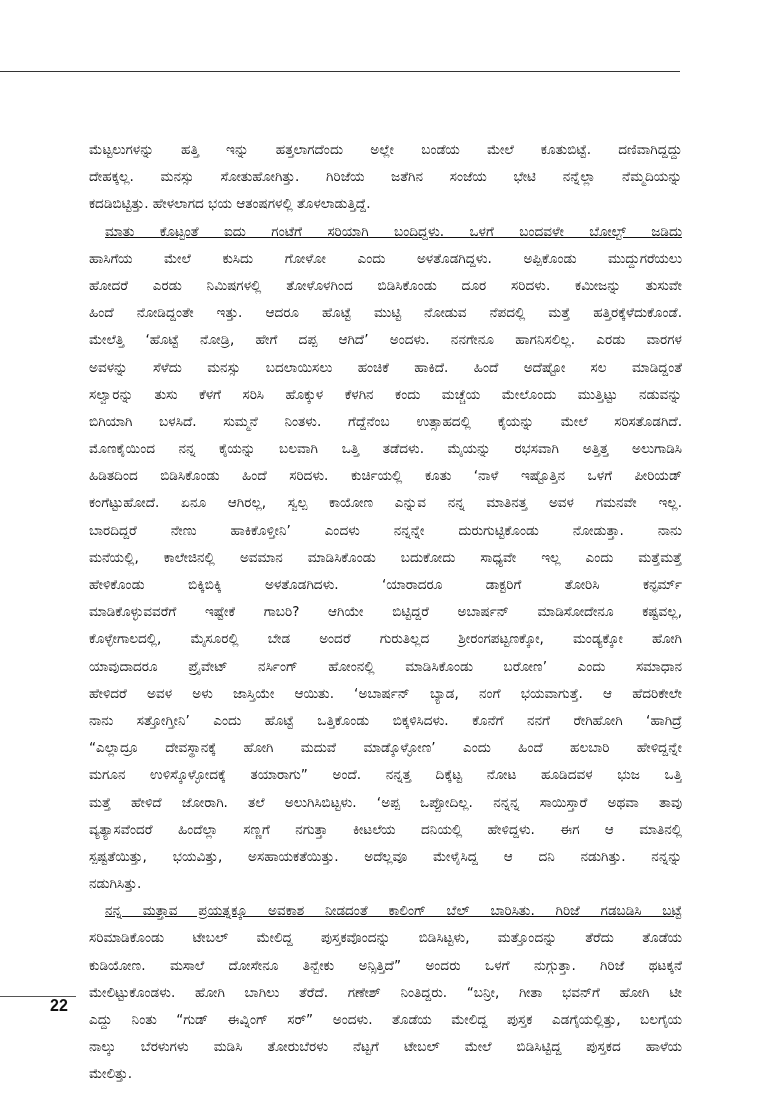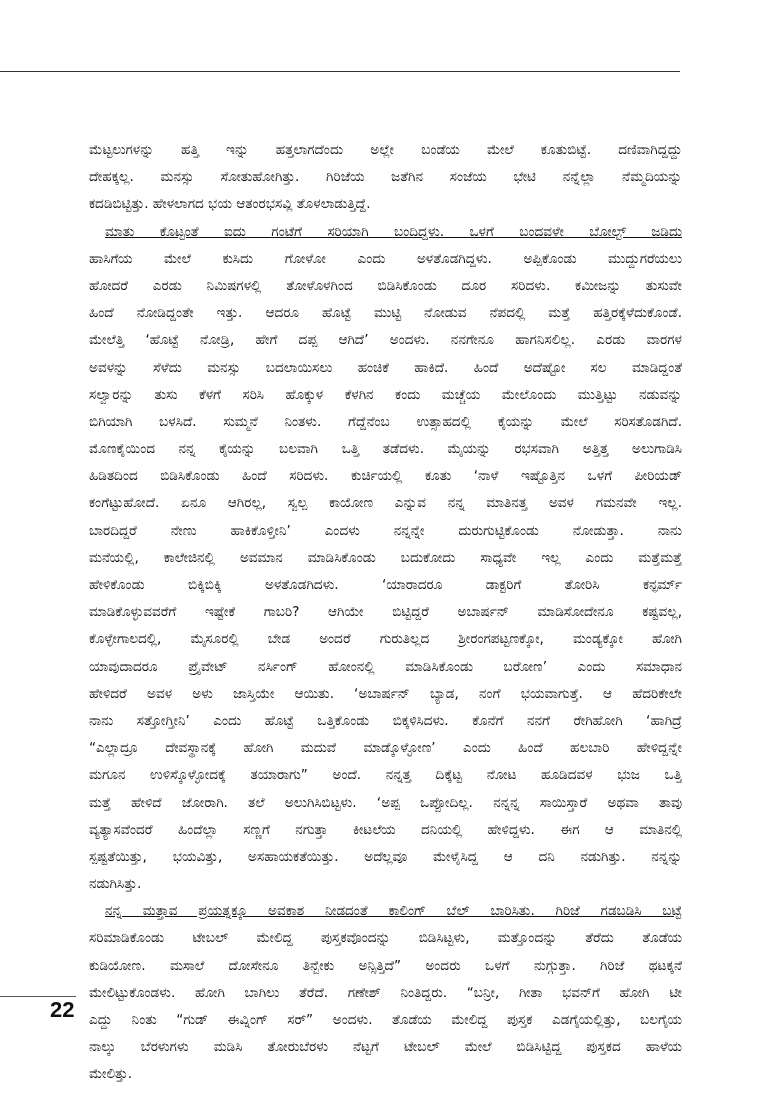--- a/index.html
+++ b/index.html
@@ -3,38 +3,38 @@
 <meta charset="utf-8">
 <style>
   html, body { margin:0; padding:0; background:#ffffff; }
   body { width:767px; height:1093px; position:relative; overflow:hidden;
          font-family:"DejaVu Sans", sans-serif; color:#111; }
   .top-rule { position:absolute; left:0; top:71px; width:680px; height:0;
               border-top:1.3px solid #333; }
   .bottom-rule { position:absolute; left:0; top:996px; width:76px; height:0;
                  border-top:1.3px solid #555; }
   .page-number { position:absolute; left:50px; top:997px; font-family:"Liberation Sans", sans-serif;
-                 font-weight:bold; font-size:22px; color:#111; letter-spacing:0px; }
+                 font-weight:bold; font-size:16px; color:#111; letter-spacing:0px; }
   .body-text { position:absolute; left:89px; top:88px; width:593px;
                font-size:13.6px; line-height:27.2px;margin-top:48px; }
   .line { display:block; white-space:nowrap; text-align:justify; text-align-last:justify;
           height:27.2px; overflow:hidden; }
   .line.last { text-align-last:left; }
   .line.indent { padding-left:16px;text-decoration:underline; }
 </style>
 </head>
 <body>
 
 <div class="top-rule"></div>
 
 <div class="body-text" id="body-text">
     <div>
       <span class="line">ಮೆಟ್ಟಲುಗಳನ್ನು ಹತ್ತಿ ಇನ್ನು ಹತ್ತಲಾಗದೆಂದು ಅಲ್ಲೇ ಬಂಡೆಯ ಮೇಲೆ ಕೂತುಬಿಟ್ಟೆ. ದಣಿವಾಗಿದ್ದದ್ದು</span>
       <span class="line">ದೇಹಕ್ಕಲ್ಲ. ಮನಸ್ಸು ಸೋತುಹೋಗಿತ್ತು. ಗಿರಿಜೆಯ ಜತೆಗಿನ ಸಂಜೆಯ ಭೇಟಿ ನನ್ನೆಲ್ಲಾ ನೆಮ್ಮದಿಯನ್ನು</span>
-      <span class="line last">ಕದಡಿಬಿಟ್ಟಿತ್ತು. ಹೇಳಲಾಗದ ಭಯ ಆತಂರಭಸವ್ಲಿ ತೊಳಲಾಡುತ್ತಿದ್ದೆ.</span>
+      <span class="line last">ಕದಡಿಬಿಟ್ಟಿತ್ತು. ಹೇಳಲಾಗದ ಭಯ ಆತಂಷಗಳಲ್ಲಿ ತೊಳಲಾಡುತ್ತಿದ್ದೆ.</span>
     </div>
     <div>
       <span class="line indent">ಮಾತು ಕೊಟ್ಟಂತೆ ಐದು ಗಂಟೆಗೆ ಸರಿಯಾಗಿ ಬಂದಿದ್ದಳು. ಒಳಗೆ ಬಂದವಳೇ ಬೋಲ್ಟ್ ಜಡಿದು</span>
       <span class="line">ಹಾಸಿಗೆಯ ಮೇಲೆ ಕುಸಿದು ಗೋಳೋ ಎಂದು ಅಳತೊಡಗಿದ್ದಳು. ಅಪ್ಪಿಕೊಂಡು ಮುದ್ದುಗರೆಯಲು</span>
       <span class="line">ಹೋದರೆ ಎರಡು ನಿಮಿಷಗಳಲ್ಲಿ ತೋಳೊಳಗಿಂದ ಬಿಡಿಸಿಕೊಂಡು ದೂರ ಸರಿದಳು. ಕಮೀಜನ್ನು ತುಸುವೇ</span>
       <span class="line">ಹಿಂದೆ ನೋಡಿದ್ದಂತೇ ಇತ್ತು. ಆದರೂ ಹೊಟ್ಟೆ ಮುಟ್ಟಿ ನೋಡುವ ನೆಪದಲ್ಲಿ ಮತ್ತೆ ಹತ್ತಿರಕ್ಕೆಳೆದುಕೊಂಡೆ.</span>
       <span class="line">ಮೇಲೆತ್ತಿ ‘ಹೊಟ್ಟೆ ನೋಡ್ರಿ, ಹೇಗೆ ದಪ್ಪ ಆಗಿದೆ’ ಅಂದಳು. ನನಗೇನೂ ಹಾಗನಿಸಲಿಲ್ಲ. ಎರಡು ವಾರಗಳ</span>
       <span class="line">ಅವಳನ್ನು ಸೆಳೆದು ಮನಸ್ಸು ಬದಲಾಯಿಸಲು ಹಂಚಿಕೆ ಹಾಕಿದೆ. ಹಿಂದೆ ಅದೆಷ್ಟೋ ಸಲ ಮಾಡಿದ್ದಂತೆ</span>
       <span class="line">ಸಲ್ವಾರನ್ನು ತುಸು ಕೆಳಗೆ ಸರಿಸಿ ಹೊಕ್ಕುಳ ಕೆಳಗಿನ ಕಂದು ಮಚ್ಚೆಯ ಮೇಲೊಂದು ಮುತ್ತಿಟ್ಟು ನಡುವನ್ನು</span>
       <span class="line">ಬಿಗಿಯಾಗಿ ಬಳಸಿದೆ. ಸುಮ್ಮನೆ ನಿಂತಳು. ಗೆದ್ದೆನೆಂಬ ಉತ್ಸಾಹದಲ್ಲಿ ಕೈಯನ್ನು ಮೇಲೆ ಸರಿಸತೊಡಗಿದೆ.</span>

